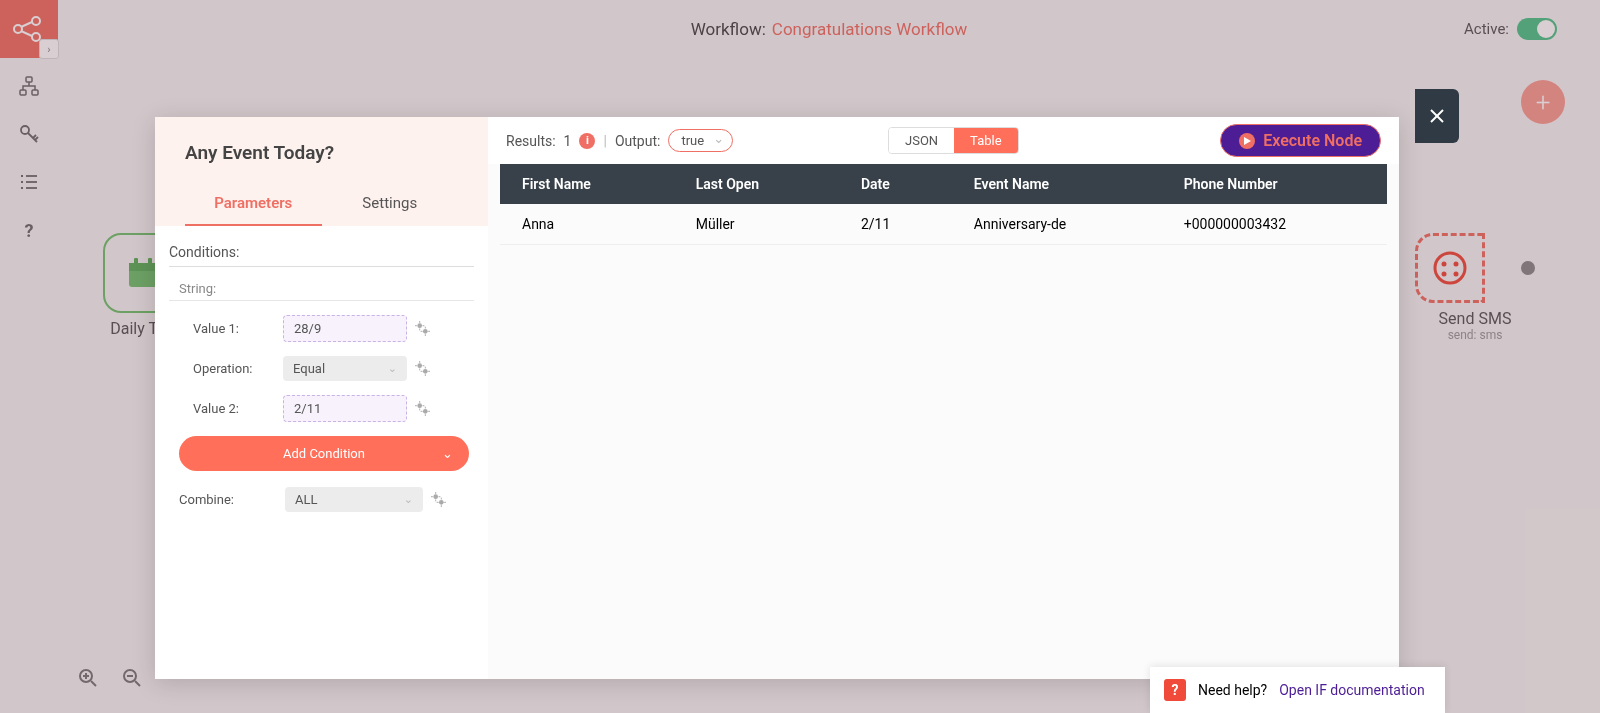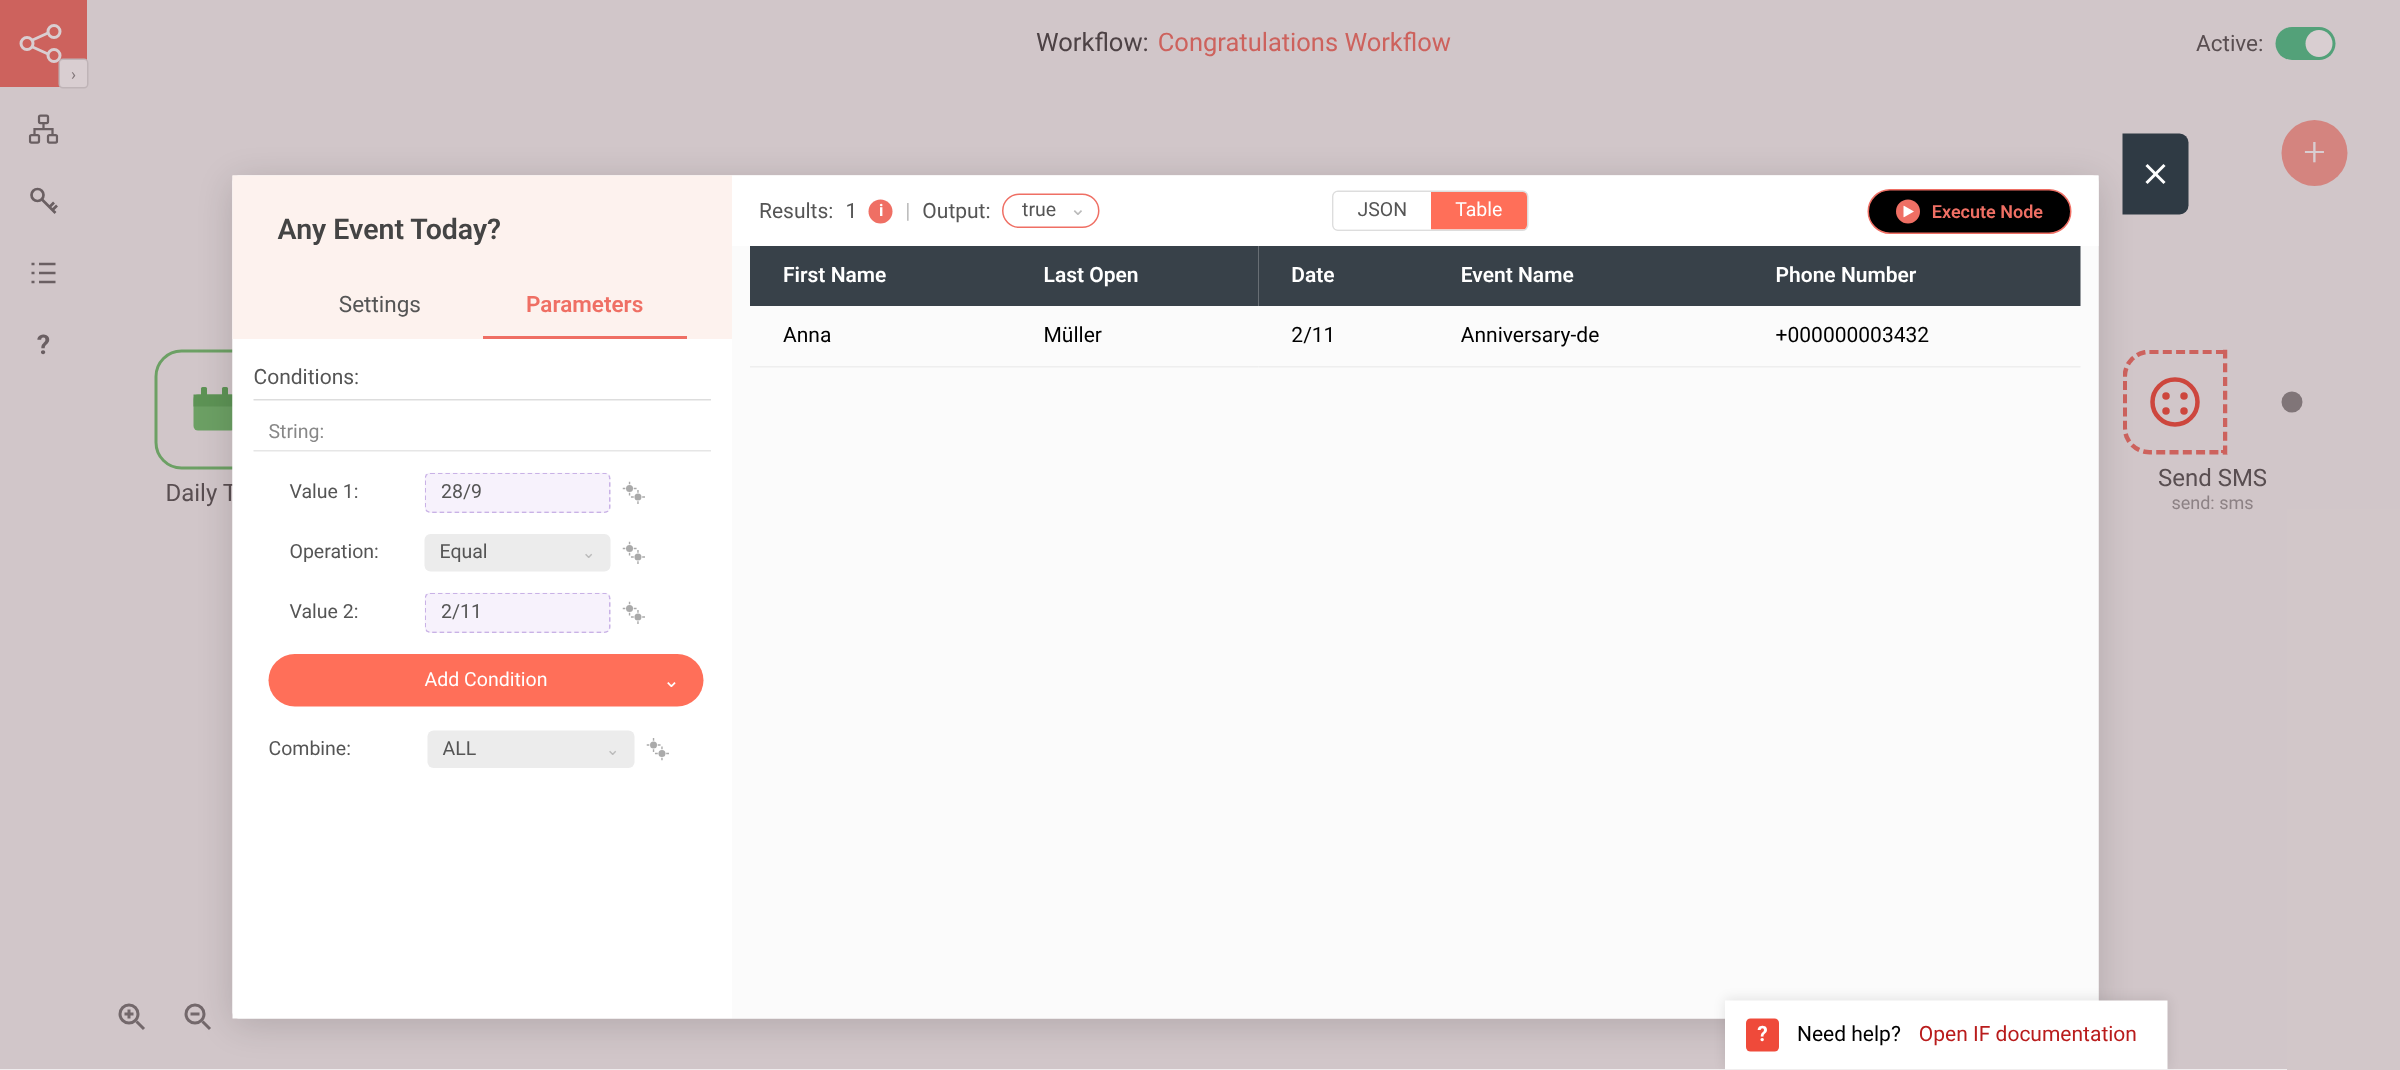--- a/index.html
+++ b/index.html
@@ -57,34 +57,34 @@
   .modal-right { flex:1; background:#fbfbfb; display:flex; flex-direction:column; position:relative;}
   .right-top { height:47px; display:flex; align-items:center; padding:0 18px; font-size:14px; color:#555; gap:8px; background:#fff;}
   .info-dot { width:16px; height:16px; border-radius:50%; background:#ef6f64; color:#fff; display:inline-flex; align-items:center; justify-content:center; font-size:11px; font-weight:bold;}
   .sep-bar { color:#bbb; }
   .output-select { border:1px solid #ef6f64; border-radius:13px; padding:3px 28px 3px 12px; color:#555; position:relative; font-size:13px;}
   .output-select::after { content:"⌄"; position:absolute; right:8px; top:1px; color:#bbb;}
   .view-toggle { position:absolute; left:400px; display:flex; border:1px solid #ddd; border-radius:4px; overflow:hidden; height:27px;text-align:center;}
   .view-toggle .vt { padding:4px 16px; font-size:13px; display:flex; align-items:center;}
   .view-toggle .vt.json { background:#fff; color:#555;}
   .view-toggle .vt.table { background:#ff6f59; color:#fff;}
-  .exec-btn { position:absolute; right:18px; border:1.5px solid #ef6f64; color:#ef6f64; background:#000000; border-radius:18px; padding:6px 18px; font-size:12px; font-weight:600; display:flex; align-items:center; gap:8px; cursor:pointer;}
+  .exec-btn { position:absolute; right:18px; border:1.5px solid #ef6f64; color:#ef6f64; background:#4c1d95; border-radius:18px; padding:6px 18px; font-size:16px; font-weight:600; display:flex; align-items:center; gap:8px; cursor:pointer;}
   .exec-btn .play { width:16px; height:16px; border-radius:50%; background:#ef6f64; display:inline-flex; align-items:center; justify-content:center;}
 
   .close-box { position:absolute; left:1415px; top:89px; width:44px; height:54px; background:#2f3a44; border-radius:0 6px 6px 0; display:flex; align-items:center; justify-content:center; cursor:pointer;}
 
   .data-table { width:calc(100% - 24px); margin:0 12px; border-collapse:collapse;}
   .data-table thead { background:#384149; color:#fff; }
   .data-table th { text-align:left; padding:12px 22px; font-size:14px; font-weight:600;}
   .data-table td { padding:12px 22px; font-size:14px; color:#000000; border-bottom:1px solid #eee;}
 
   
   .help-bar { position:absolute; right:155px; bottom:0; width:295px; height:46px; background:#fff; box-shadow:0 -1px 8px rgba(0,0,0,0.1); display:flex; align-items:center; padding:0 14px; gap:12px; font-size:14px;}
   .help-q { width:22px; height:22px; background:#ef4a3a; color:#fff; font-weight:bold; border-radius:3px; display:flex; align-items:center; justify-content:center;}
-  .help-link { color:#b91c1c; }
+  .help-link { color:#4c1d95; }
 
   svg { display:block; }
 </style>
 </head>
 <body>
 
 <div class="app-bg">
   <div class="left-rail">
     <div class="logo-box">
       <svg width="34" height="28" viewBox="0 0 34 28">
@@ -192,22 +192,22 @@
   </div>
 </div>
 
 <div class="overlay-dim"></div>
 
 <div class="modal">
   <div class="modal-left">
     <div class="header">
       <div class="node-title">Any Event Today?</div>
       <div class="tabs">
+        <div class="tab active">Parameters</div>
         <div class="tab">Settings</div>
-        <div class="tab active">Parameters</div>
       </div>
     </div>
     <div class="params-body">
       <div class="cond-label">Conditions:</div>
       <hr class="cond-sep">
       <div class="string-label">String:</div>
       <hr class="string-sep">
 
       <div class="param-row">
         <div class="label">Value 1:</div>

